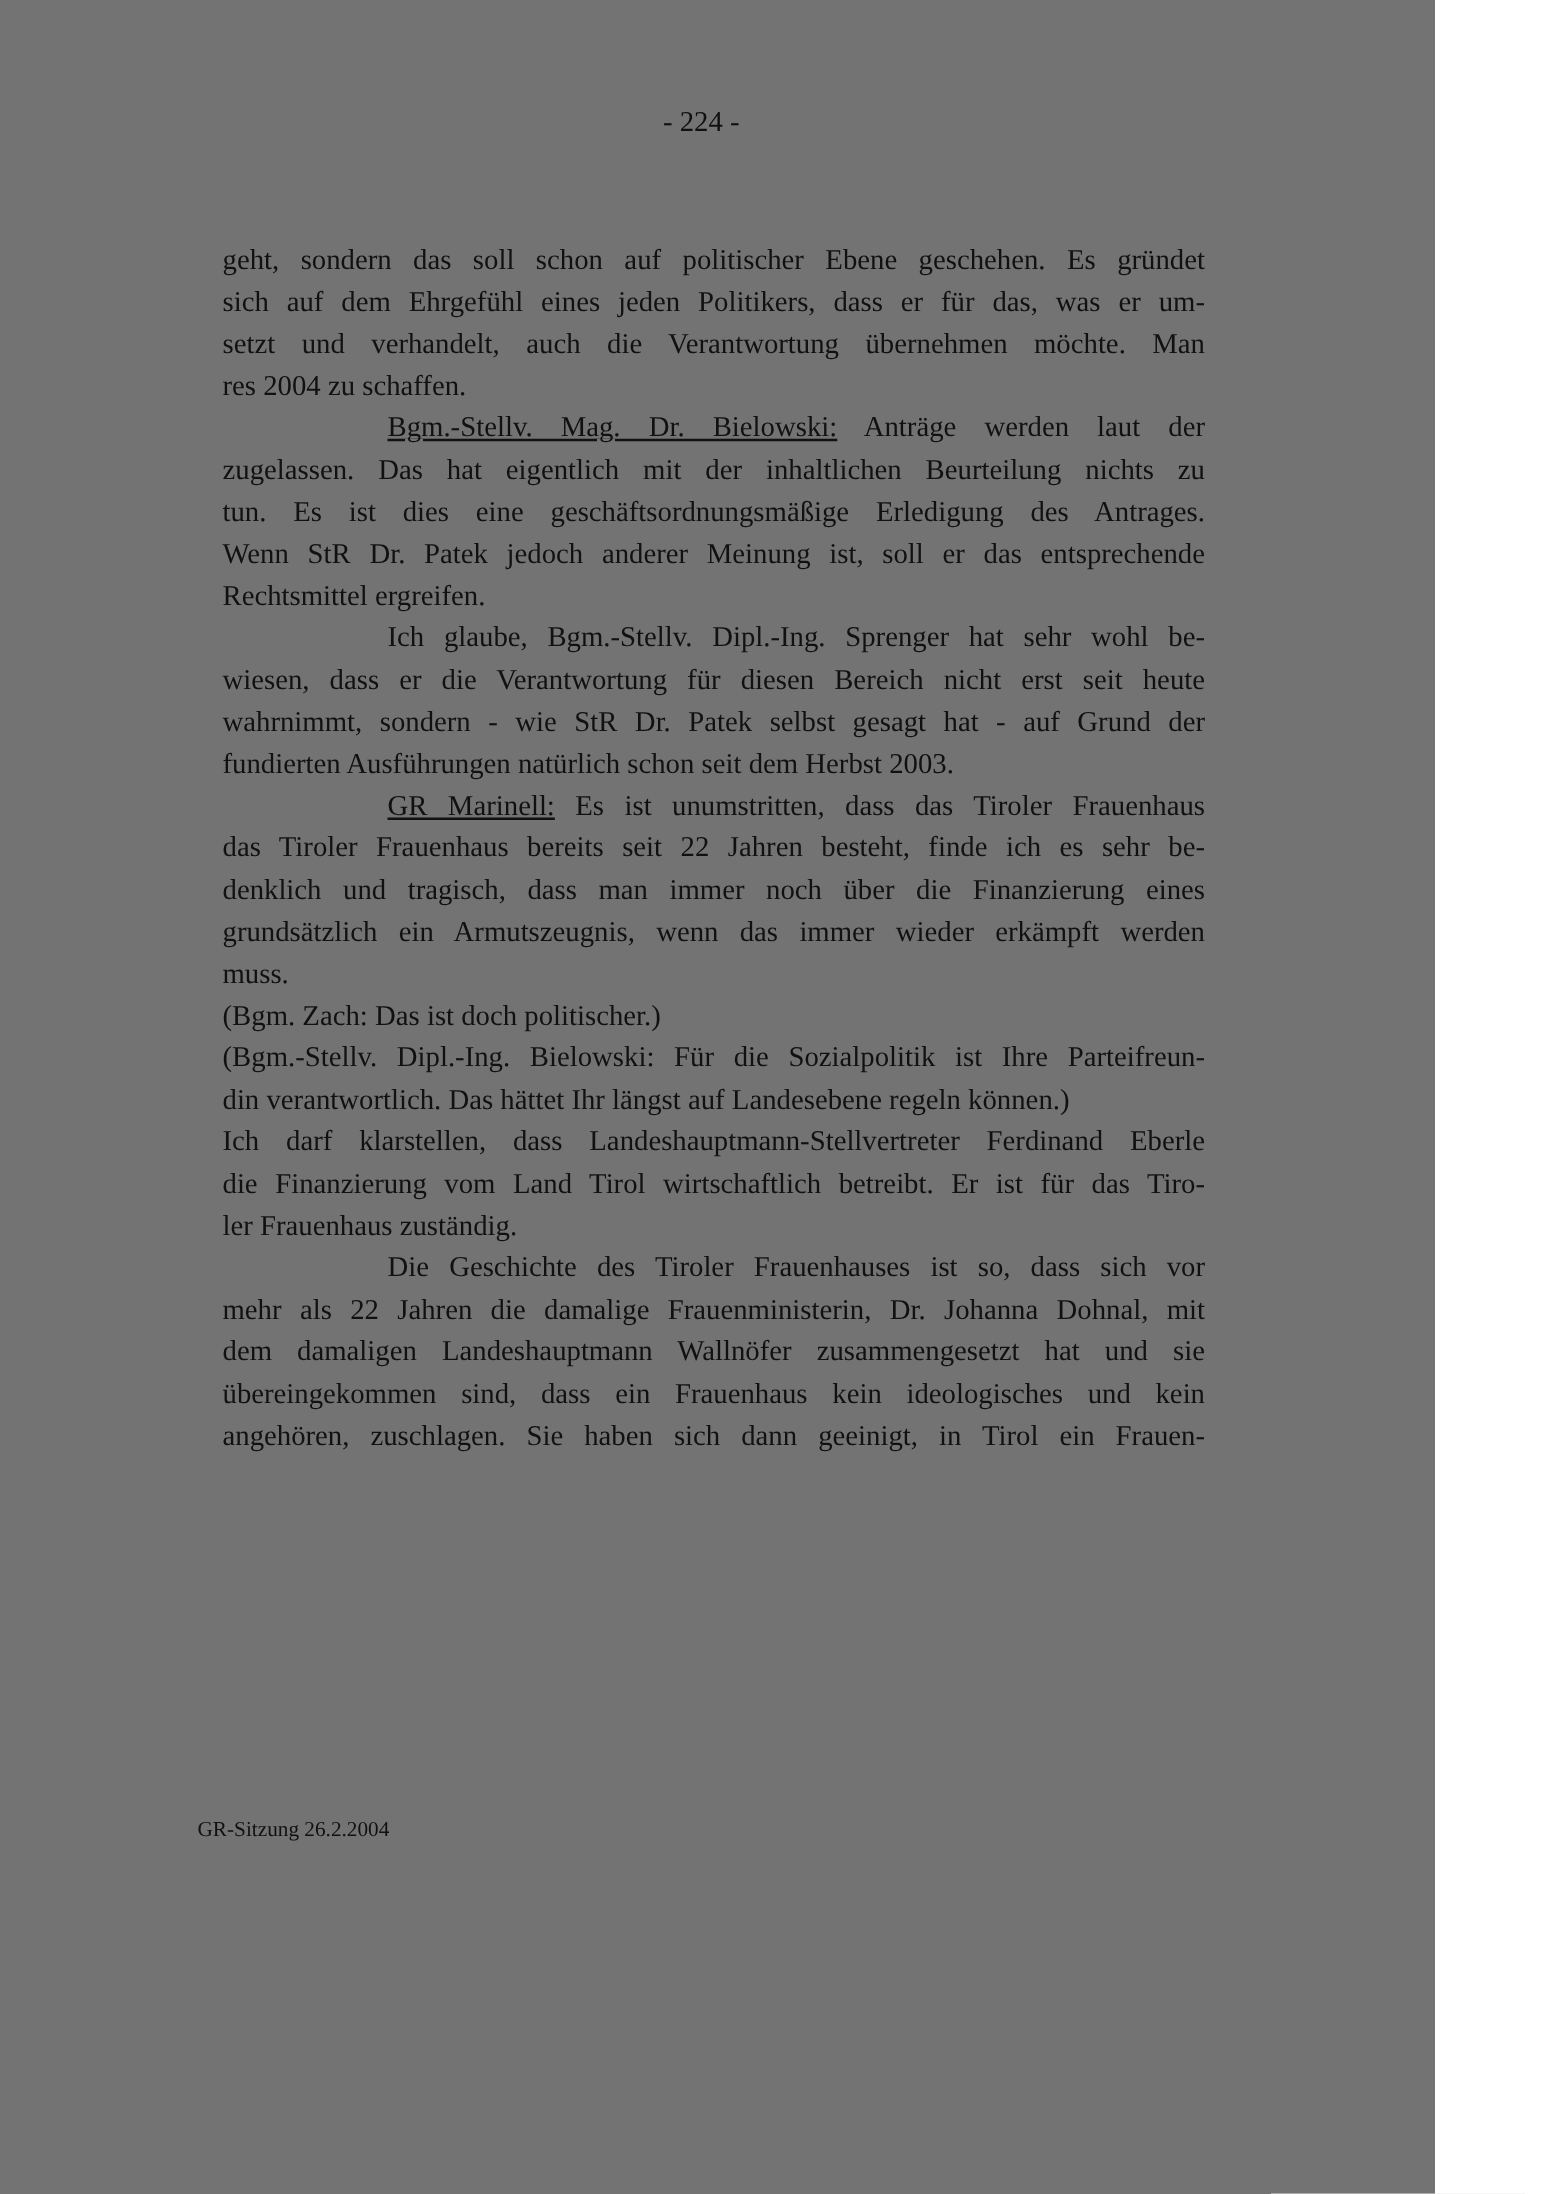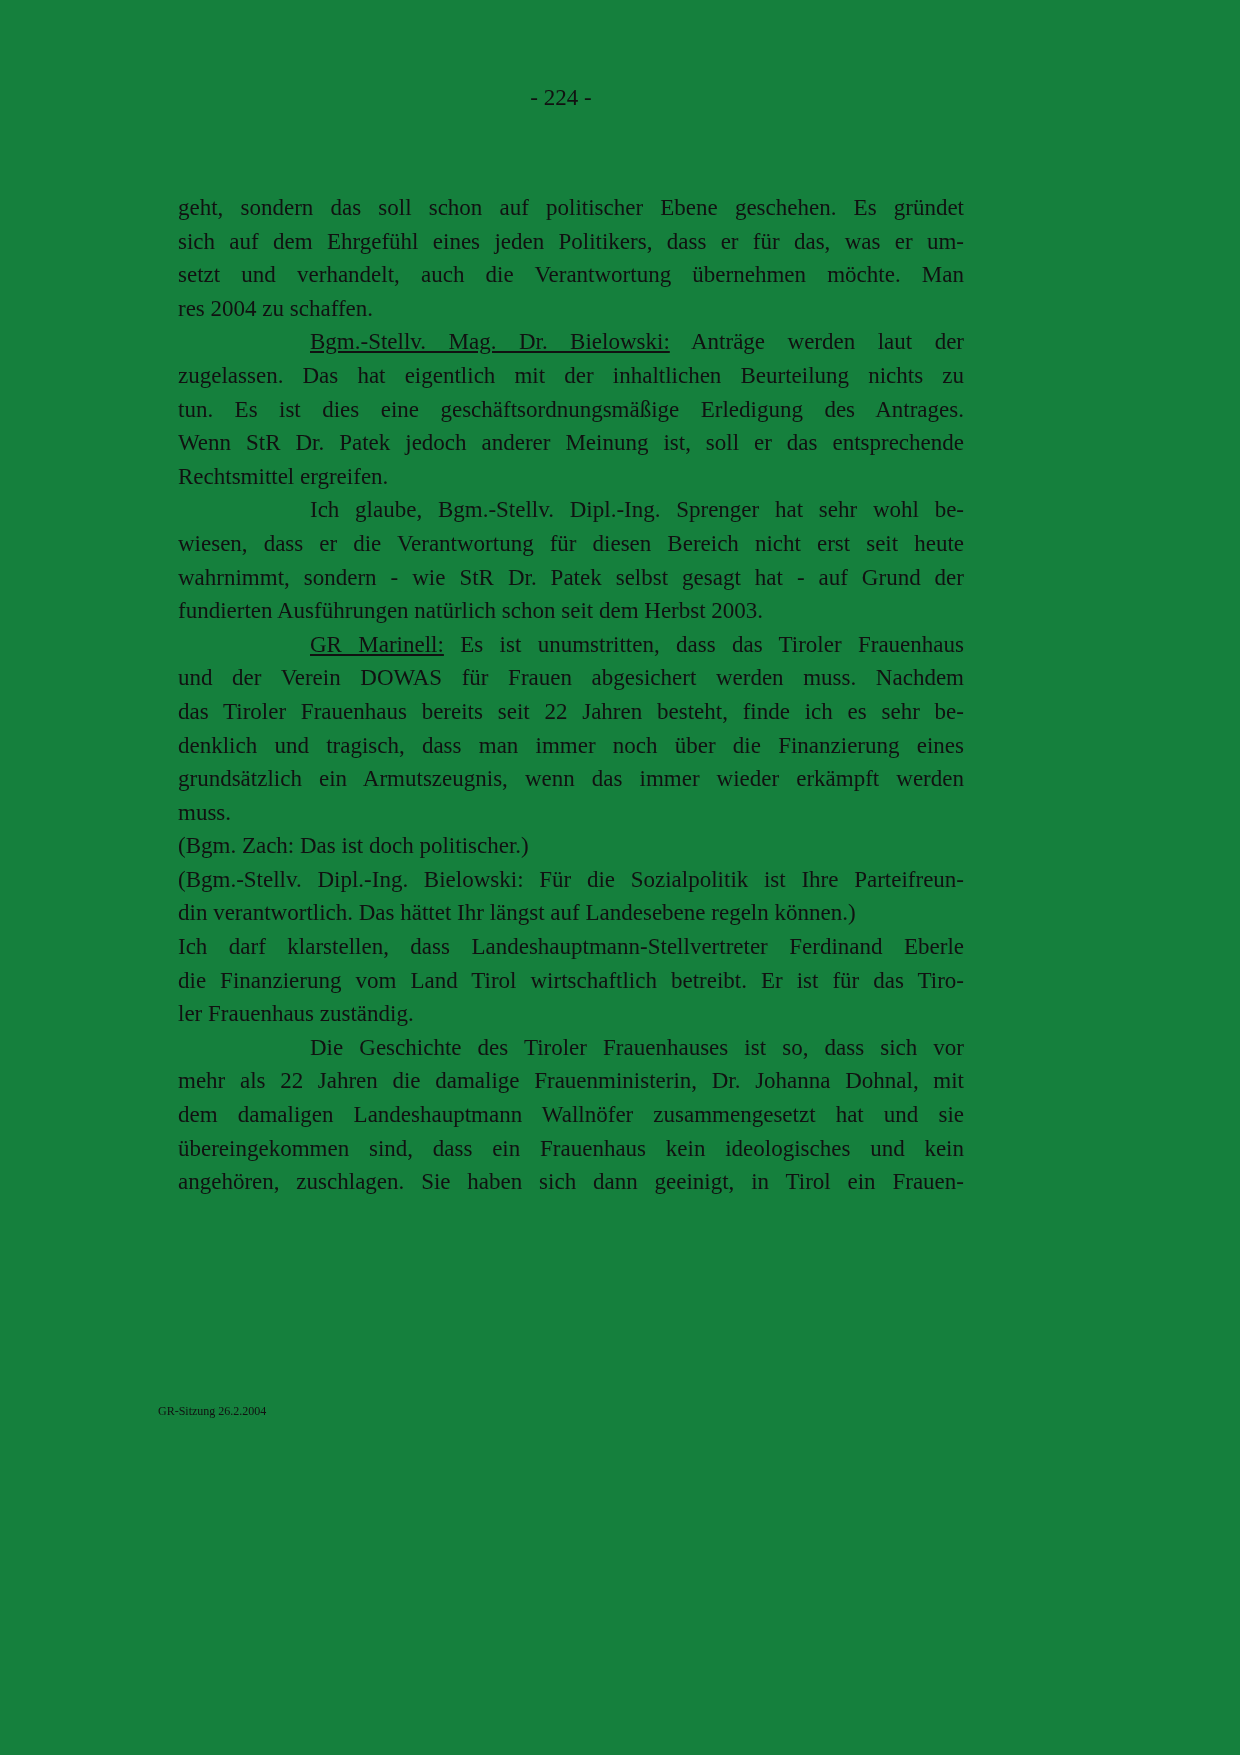--- a/index.html
+++ b/index.html
@@ -5,23 +5,23 @@
   * { margin: 0; padding: 0; box-sizing: border-box; }
   html, body { background: #ffffff; }
   body {
     width: 1240px;
     height: 1755px;
     font-family: "Liberation Serif", "DejaVu Serif", serif;
     color: #111111;
   }
   .page {
     position: relative;
-    width: 1240px;
+    width: 1148px;
     height: 1755px;
-    background: #15803d;
+    background: #737373;
     overflow: hidden;
     text-decoration: underline;
   }
   .page-number {
     position: absolute;
     top: 84px;
     left: 158px;
     width: 806px;
     text-align: center;
     font-size: 23px;
@@ -46,23 +46,23 @@
     text-align-last: left;
   }
   .line.indent {
     text-indent: 132px;
   }
   .u {
     text-decoration: underline;
   }
   .footer {
     position: absolute;
-    top: 1401px;
+    top: 1454px;
     left: 158px;
-    font-size: 12px;
+    font-size: 17px;
     line-height: 20px;
   }
 </style>
 </head>
 <body>
 
 <div class="page">
   <div class="page-number">- 224 -</div>
 
   <div class="body-text">
@@ -80,21 +80,20 @@
         <div class="line last"><span>Rechtsmittel ergreifen.</span></div>
       </div>
       <div class="paragraph">
         <div class="line indent"><span>Ich glaube, Bgm.-Stellv. Dipl.-Ing. Sprenger hat sehr wohl be-</span></div>
         <div class="line"><span>wiesen, dass er die Verantwortung für diesen Bereich nicht erst seit heute</span></div>
         <div class="line"><span>wahrnimmt, sondern - wie StR Dr. Patek selbst gesagt hat - auf Grund der</span></div>
         <div class="line last"><span>fundierten Ausführungen natürlich schon seit dem Herbst 2003.</span></div>
       </div>
       <div class="paragraph">
         <div class="line indent"><span class="u">GR Marinell:</span><span> Es ist unumstritten, dass das Tiroler Frauenhaus</span></div>
-        <div class="line"><span>und der Verein DOWAS für Frauen abgesichert werden muss. Nachdem</span></div>
         <div class="line"><span>das Tiroler Frauenhaus bereits seit 22 Jahren besteht, finde ich es sehr be-</span></div>
         <div class="line"><span>denklich und tragisch, dass man immer noch über die Finanzierung eines</span></div>
         <div class="line"><span>grundsätzlich ein Armutszeugnis, wenn das immer wieder erkämpft werden</span></div>
         <div class="line last"><span>muss.</span></div>
       </div>
       <div class="paragraph">
         <div class="line last"><span>(Bgm. Zach: Das ist doch politischer.)</span></div>
       </div>
       <div class="paragraph">
         <div class="line"><span>(Bgm.-Stellv. Dipl.-Ing. Bielowski: Für die Sozialpolitik ist Ihre Parteifreun-</span></div>

